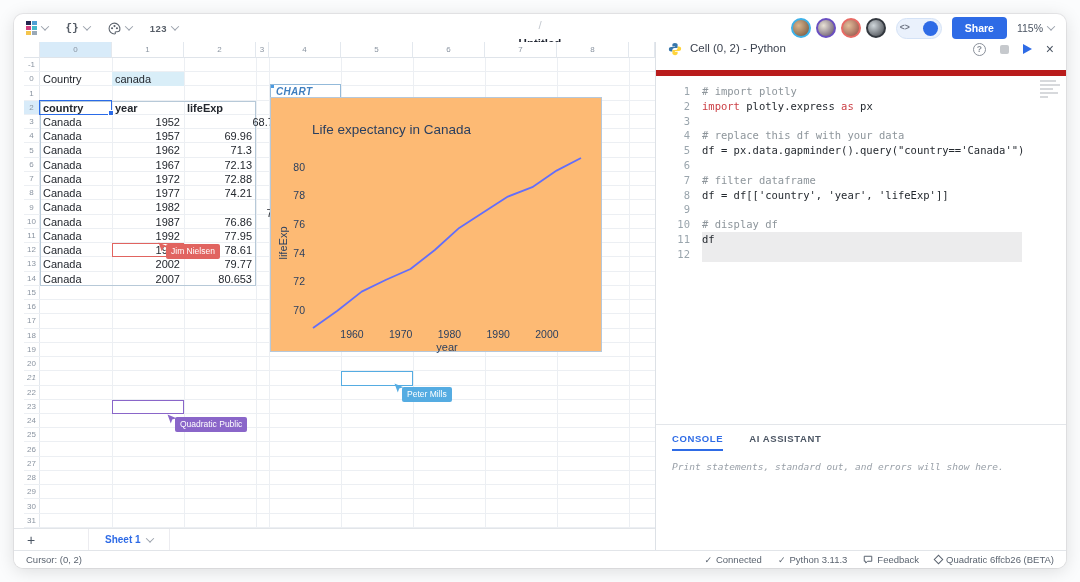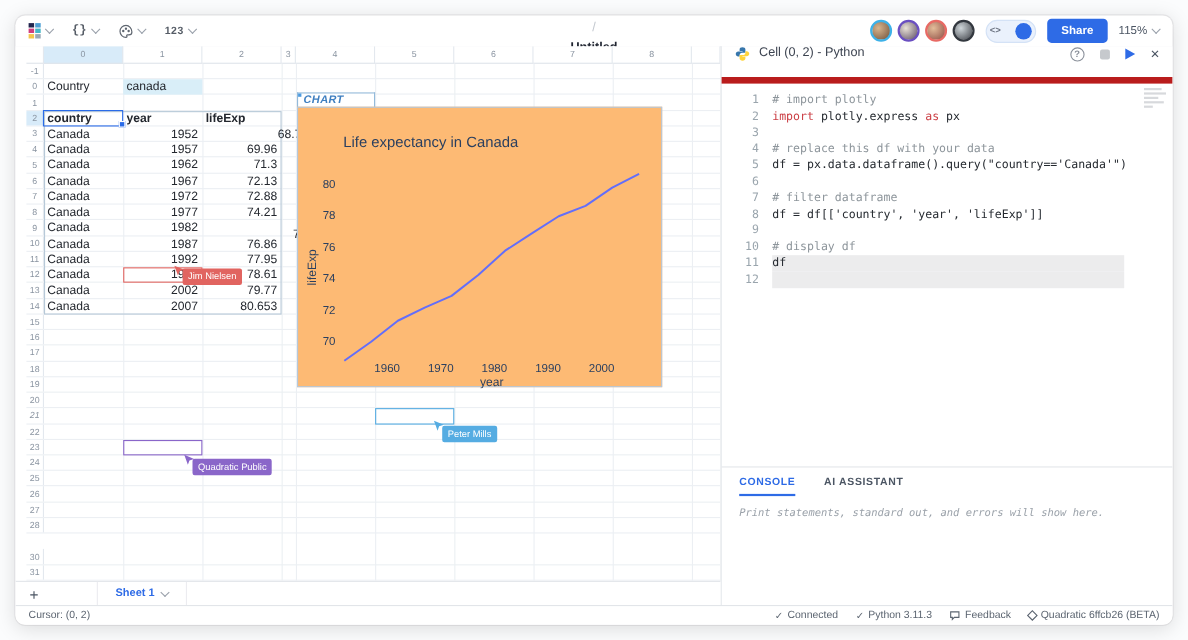--- a/index.html
+++ b/index.html
@@ -252,20 +252,23 @@
           <div class="row-hdr">25</div>
         </div>
         <div class="g-row" style="top: 400.48px; height: 14.24px;">
           <div class="row-hdr">26</div>
         </div>
         <div class="g-row" style="top: 414.72px; height: 14.24px;">
           <div class="row-hdr">27</div>
         </div>
         <div class="g-row" style="top: 428.96px; height: 14.24px;">
           <div class="row-hdr">28</div>
+        </div>
+        <div class="g-row" style="top: 443.2px; height: 14.24px;">
+          <div class="row-hdr">29</div>
         </div>
         <div class="g-row" style="top: 457.44px; height: 14.24px;">
           <div class="row-hdr">30</div>
         </div>
         <div class="g-row" style="top: 471.68px; height: 14.24px;">
           <div class="row-hdr">31</div>
         </div>
         <div class="vline" style="left: 98px; top: 16px; height: 470px;"></div>
         <div class="vline" style="left: 170px; top: 16px; height: 470px;"></div>
         <div class="vline" style="left: 242px; top: 16px; height: 470px;"></div>
@@ -384,21 +387,21 @@
             <div class="code-line">
               <span class="ln">3</span>
               <span class="ct"></span>
             </div>
             <div class="code-line">
               <span class="ln">4</span>
               <span class="ct"><span class="tok-com"># replace this df with your data</span></span>
             </div>
             <div class="code-line">
               <span class="ln">5</span>
-              <span class="ct"><span class="tok-pl">df = px.data.dataframe().query("country=='Canada'")</span></span>
+              <span class="ct"><span class="tok-pl">df = px.data.gapminder().query("country=='Canada'")</span></span>
             </div>
             <div class="code-line">
               <span class="ln">6</span>
               <span class="ct"></span>
             </div>
             <div class="code-line">
               <span class="ln">7</span>
               <span class="ct"><span class="tok-com"># filter dataframe</span></span>
             </div>
             <div class="code-line">

